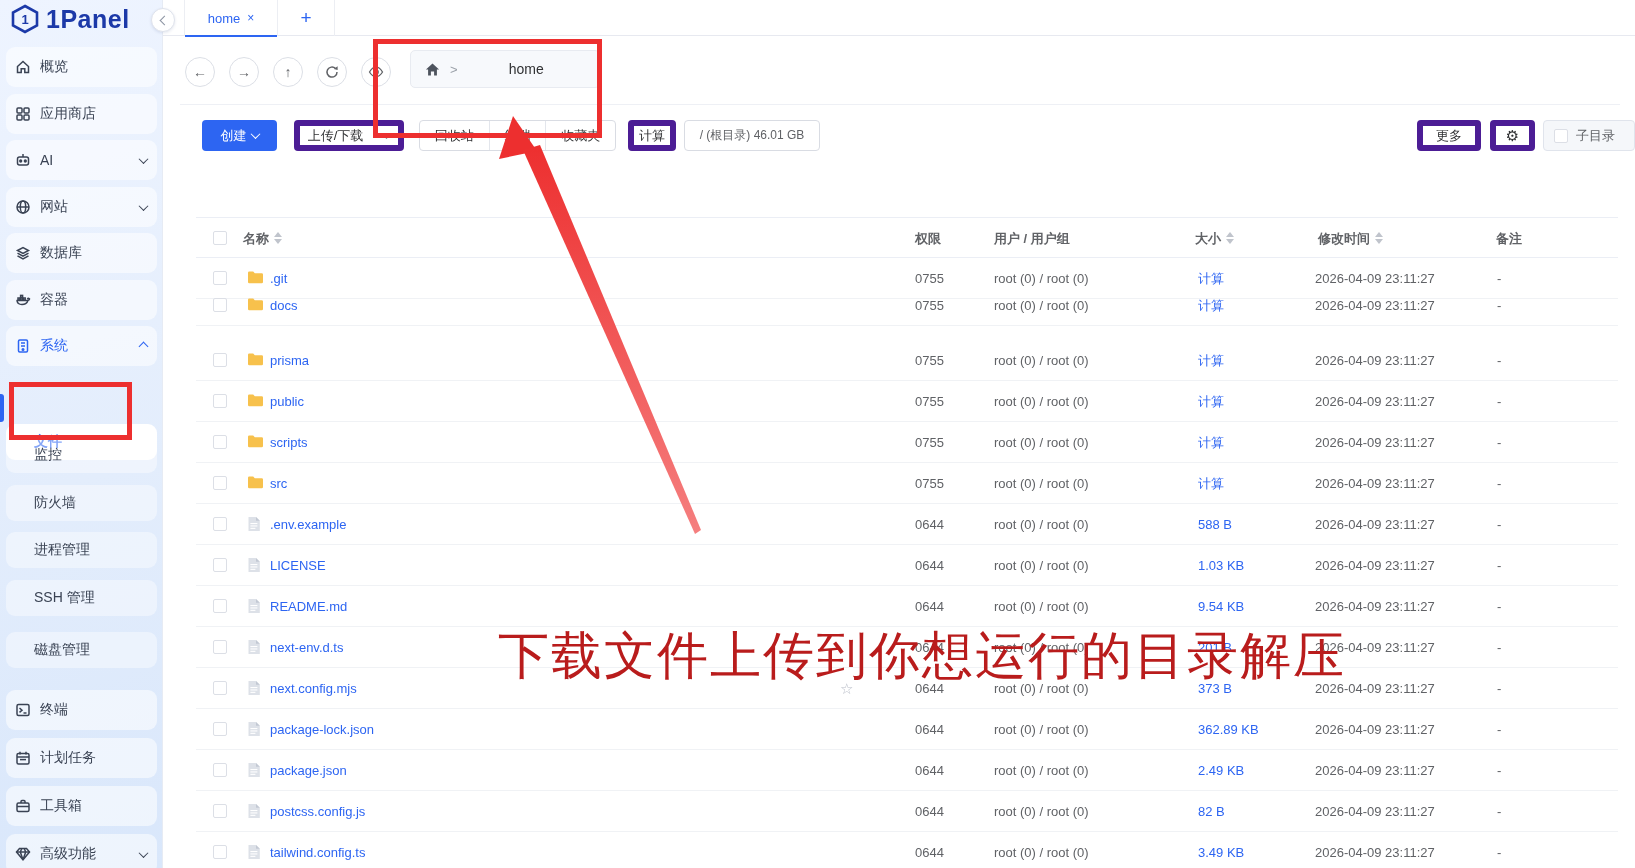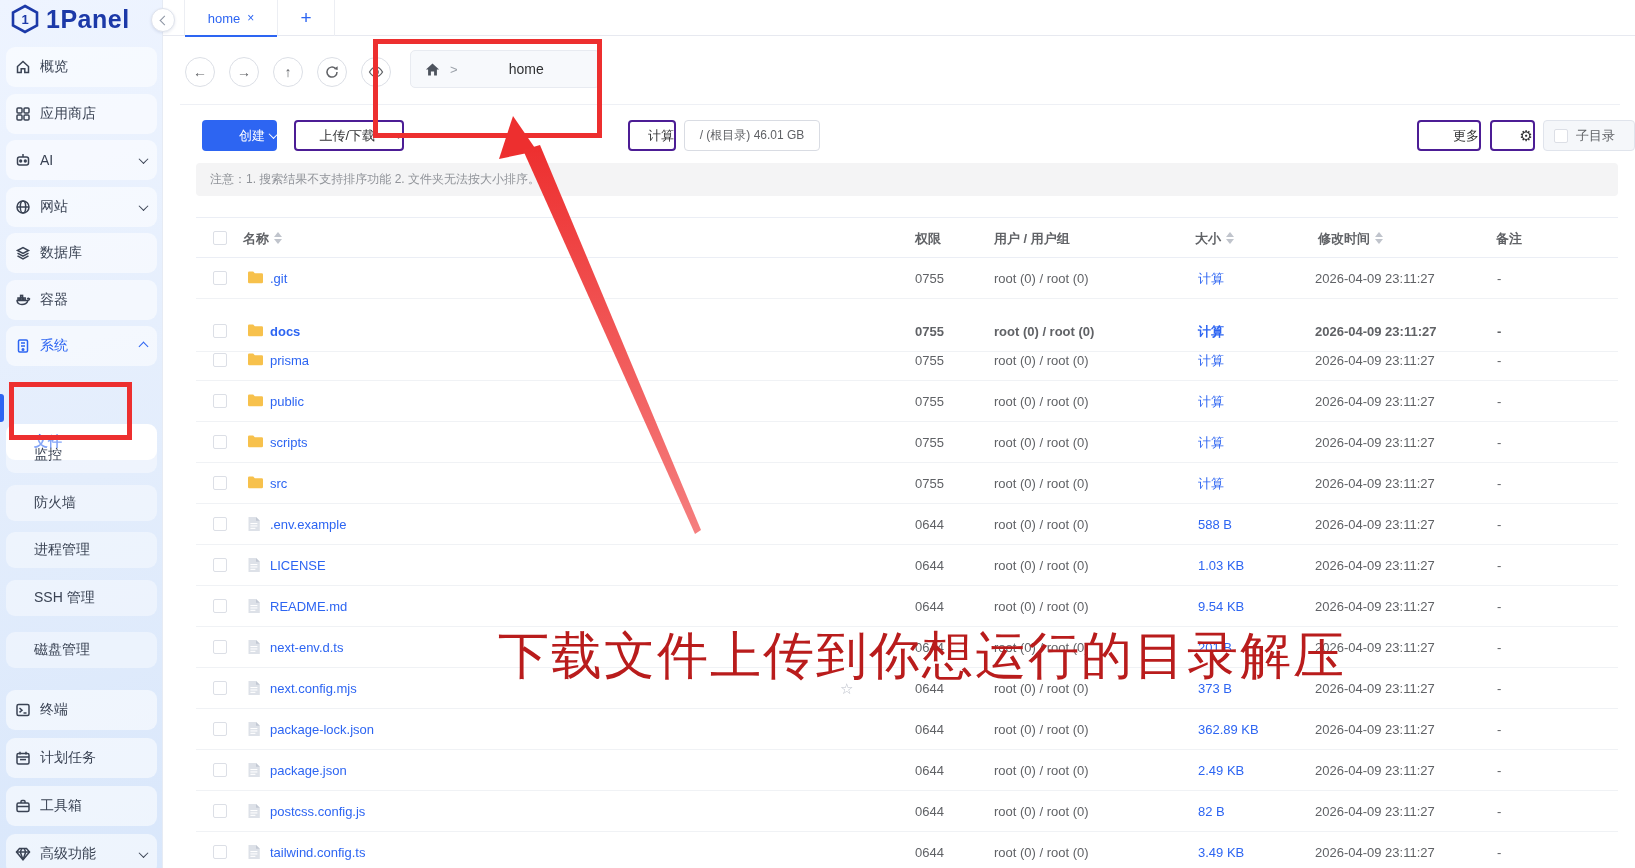--- a/index.html
+++ b/index.html
@@ -44,23 +44,23 @@
 
   
   #crumb{position:absolute;left:410px;top:50px;width:190px;height:38px;background:#f7f9fc;border:1px solid #e8ebf1;
     border-radius:5px;display:flex;align-items:center;gap:10px;padding:0 14px;}
   #crumb .sep{color:#9aa0a8;font-size:13px;}
   #crumb .seg{color:#303133;font-size:14px;cursor:pointer;}
 
   #cardline{position:absolute;left:180px;top:104px;width:1440px;height:1px;background:#eef0f5;}
 
   
-  .btn{position:absolute;top:120px;height:31px;border-radius:4px;font-size:13px;display:flex;align-items:center;justify-content:flex-end;cursor:pointer;}
+  .btn{position:absolute;top:120px;height:31px;border-radius:4px;font-size:13px;display:flex;align-items:center;justify-content:center;cursor:pointer;}
   .btn.primary{background:#2d65f2;color:#fff;gap:5px;}
-  .btn.plain{background:#fff;border:2px solid #4c1d95;color:#303133;gap:20px;}
+  .btn.plain{background:#fff;border:6px solid #4c1d95;color:#303133;gap:20px;}
   .btn.plain .chev{border-color:#8b93a2;}
   #btn-create{left:202px;width:75px;}
   #btn-upload{left:294px;width:110px;}
   #seg-group{position:absolute;left:419px;top:120px;width:197px;height:31px;display:flex;background:#fff;
     border:1px solid #d9dce3;border-radius:4px;overflow:hidden;}
   .seg{flex:1 1 auto;display:flex;align-items:center;justify-content:center;font-size:13px;color:#303133;border-right:1px solid #e3e6ec;cursor:pointer;}
   .seg:last-child{border-right:none;}
   #btn-calc{left:628px;width:48px;}
   #path-info{position:absolute;left:684px;top:120px;width:136px;height:31px;border:1px solid #d9dce3;border-radius:4px;
     display:flex;align-items:center;justify-content:center;font-size:12px;color:#606266;background:#fff;}
@@ -292,38 +292,40 @@
   <div id="cardline"></div>
 
   <div class="btn primary" id="btn-create">
     <span>创建</span>
     <span class="chev down" style="border-color:#fff"></span>
   </div>
   <div class="btn plain" id="btn-upload">
     <span>上传/下载</span>
     <span class="chev down"></span>
   </div>
+  <div id="seg-group">
+      <div class="seg">回收站</div>
+      <div class="seg">终端</div>
+      <div class="seg">收藏夹</div>
+    </div>
   <div class="btn plain" id="btn-calc">
     <span>计算</span>
   </div>
   <div id="path-info">/ (根目录) 46.01 GB</div>
   <div class="btn plain" id="btn-more">
     <span>更多</span>
   </div>
   <div class="btn plain" id="btn-gear">
       <span>⚙</span>
     </div>
   <div id="btn-subdir">
     <span class="cbx" style="position:static"></span>
     <span>子目录</span>
   </div>
 
-  <div id="notice">
-    <span>注意：1. 搜索结果不支持排序功能 2. 文件夹无法按大小排序。</span>
-  </div>
 
   <div id="tbl">
     <div id="thead">
       <span class="cbx thcbx"></span>
       <span class="hcell" style="left:47px"><span>名称</span><span class="sort"><i class="u"></i><i class="d"></i></span></span>
       <span class="hcell" style="left:719px"><span>权限</span></span>
       <span class="hcell" style="left:798px"><span>用户 / 用户组</span></span>
       <span class="hcell" style="left:999px"><span>大小</span><span class="sort"><i class="u"></i><i class="d"></i></span></span>
       <span class="hcell" style="left:1122px"><span>修改时间</span><span class="sort"><i class="u"></i><i class="d"></i></span></span>
       <span class="hcell" style="left:1300px"><span>备注</span></span>
@@ -334,21 +336,21 @@
           <span class="ficon"><svg width="17" height="15" viewBox="0 0 17 15">
               <path d="M1 2.8 A1.3 1.3 0 0 1 2.3 1.5 H6.2 L7.8 3.2 H14.7 A1.3 1.3 0 0 1 16 4.5 V12 A1.3 1.3 0 0 1 14.7 13.3 H2.3 A1.3 1.3 0 0 1 1 12 Z" fill="#f7c14c"></path>
             </svg></span>
           <span class="cell link" style="left:74px">.git</span>
           <span class="cell" style="left:719px">0755</span>
           <span class="cell" style="left:798px">root (0) / root (0)</span>
           <span class="cell link" style="left:1002px">计算</span>
           <span class="cell" style="left:1119px">2026-04-09 23:11:27</span>
           <span class="cell" style="left:1301px">-</span>
         </div>
-        <div class="trow" style="top: 115px; font-weight: bold;">
+        <div class="trow" style="top: 89px;">
           <span class="cbx rowcbx"></span>
           <span class="ficon"><svg width="17" height="15" viewBox="0 0 17 15">
               <path d="M1 2.8 A1.3 1.3 0 0 1 2.3 1.5 H6.2 L7.8 3.2 H14.7 A1.3 1.3 0 0 1 16 4.5 V12 A1.3 1.3 0 0 1 14.7 13.3 H2.3 A1.3 1.3 0 0 1 1 12 Z" fill="#f7c14c"></path>
             </svg></span>
           <span class="cell link" style="left:74px">docs</span>
           <span class="cell" style="left:719px">0755</span>
           <span class="cell" style="left:798px">root (0) / root (0)</span>
           <span class="cell link" style="left:1002px">计算</span>
           <span class="cell" style="left:1119px">2026-04-09 23:11:27</span>
           <span class="cell" style="left:1301px">-</span>

